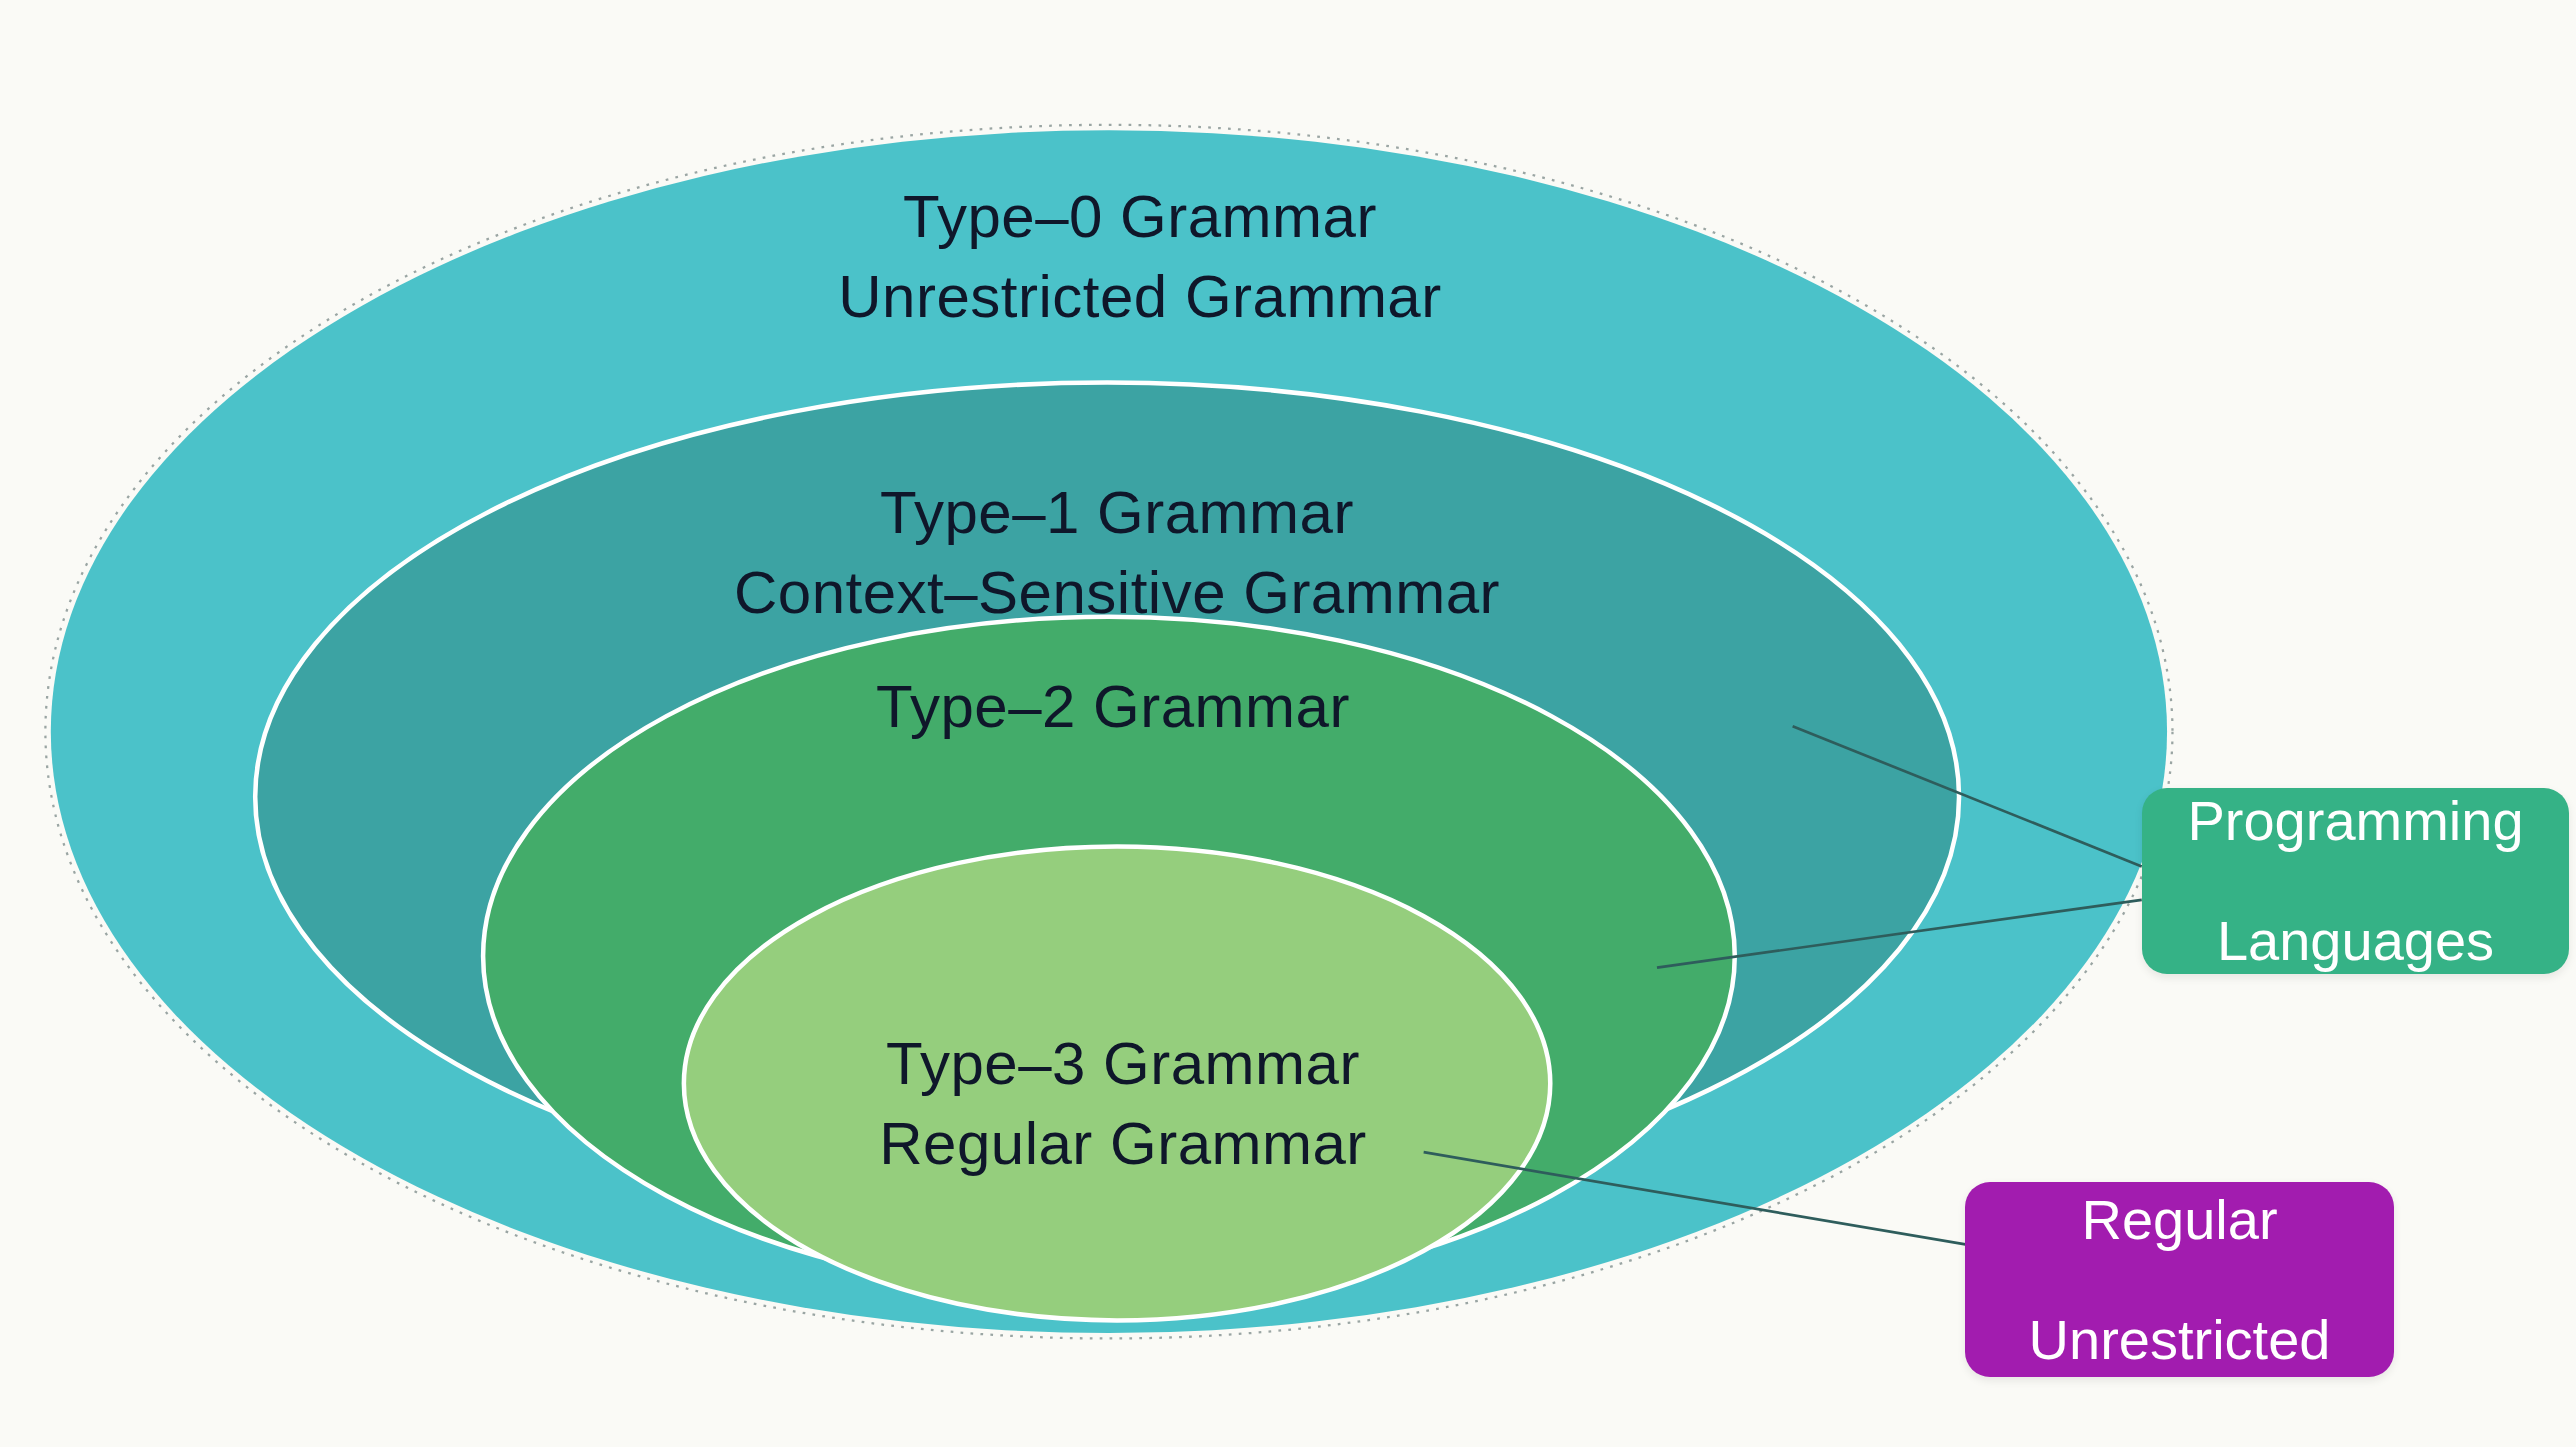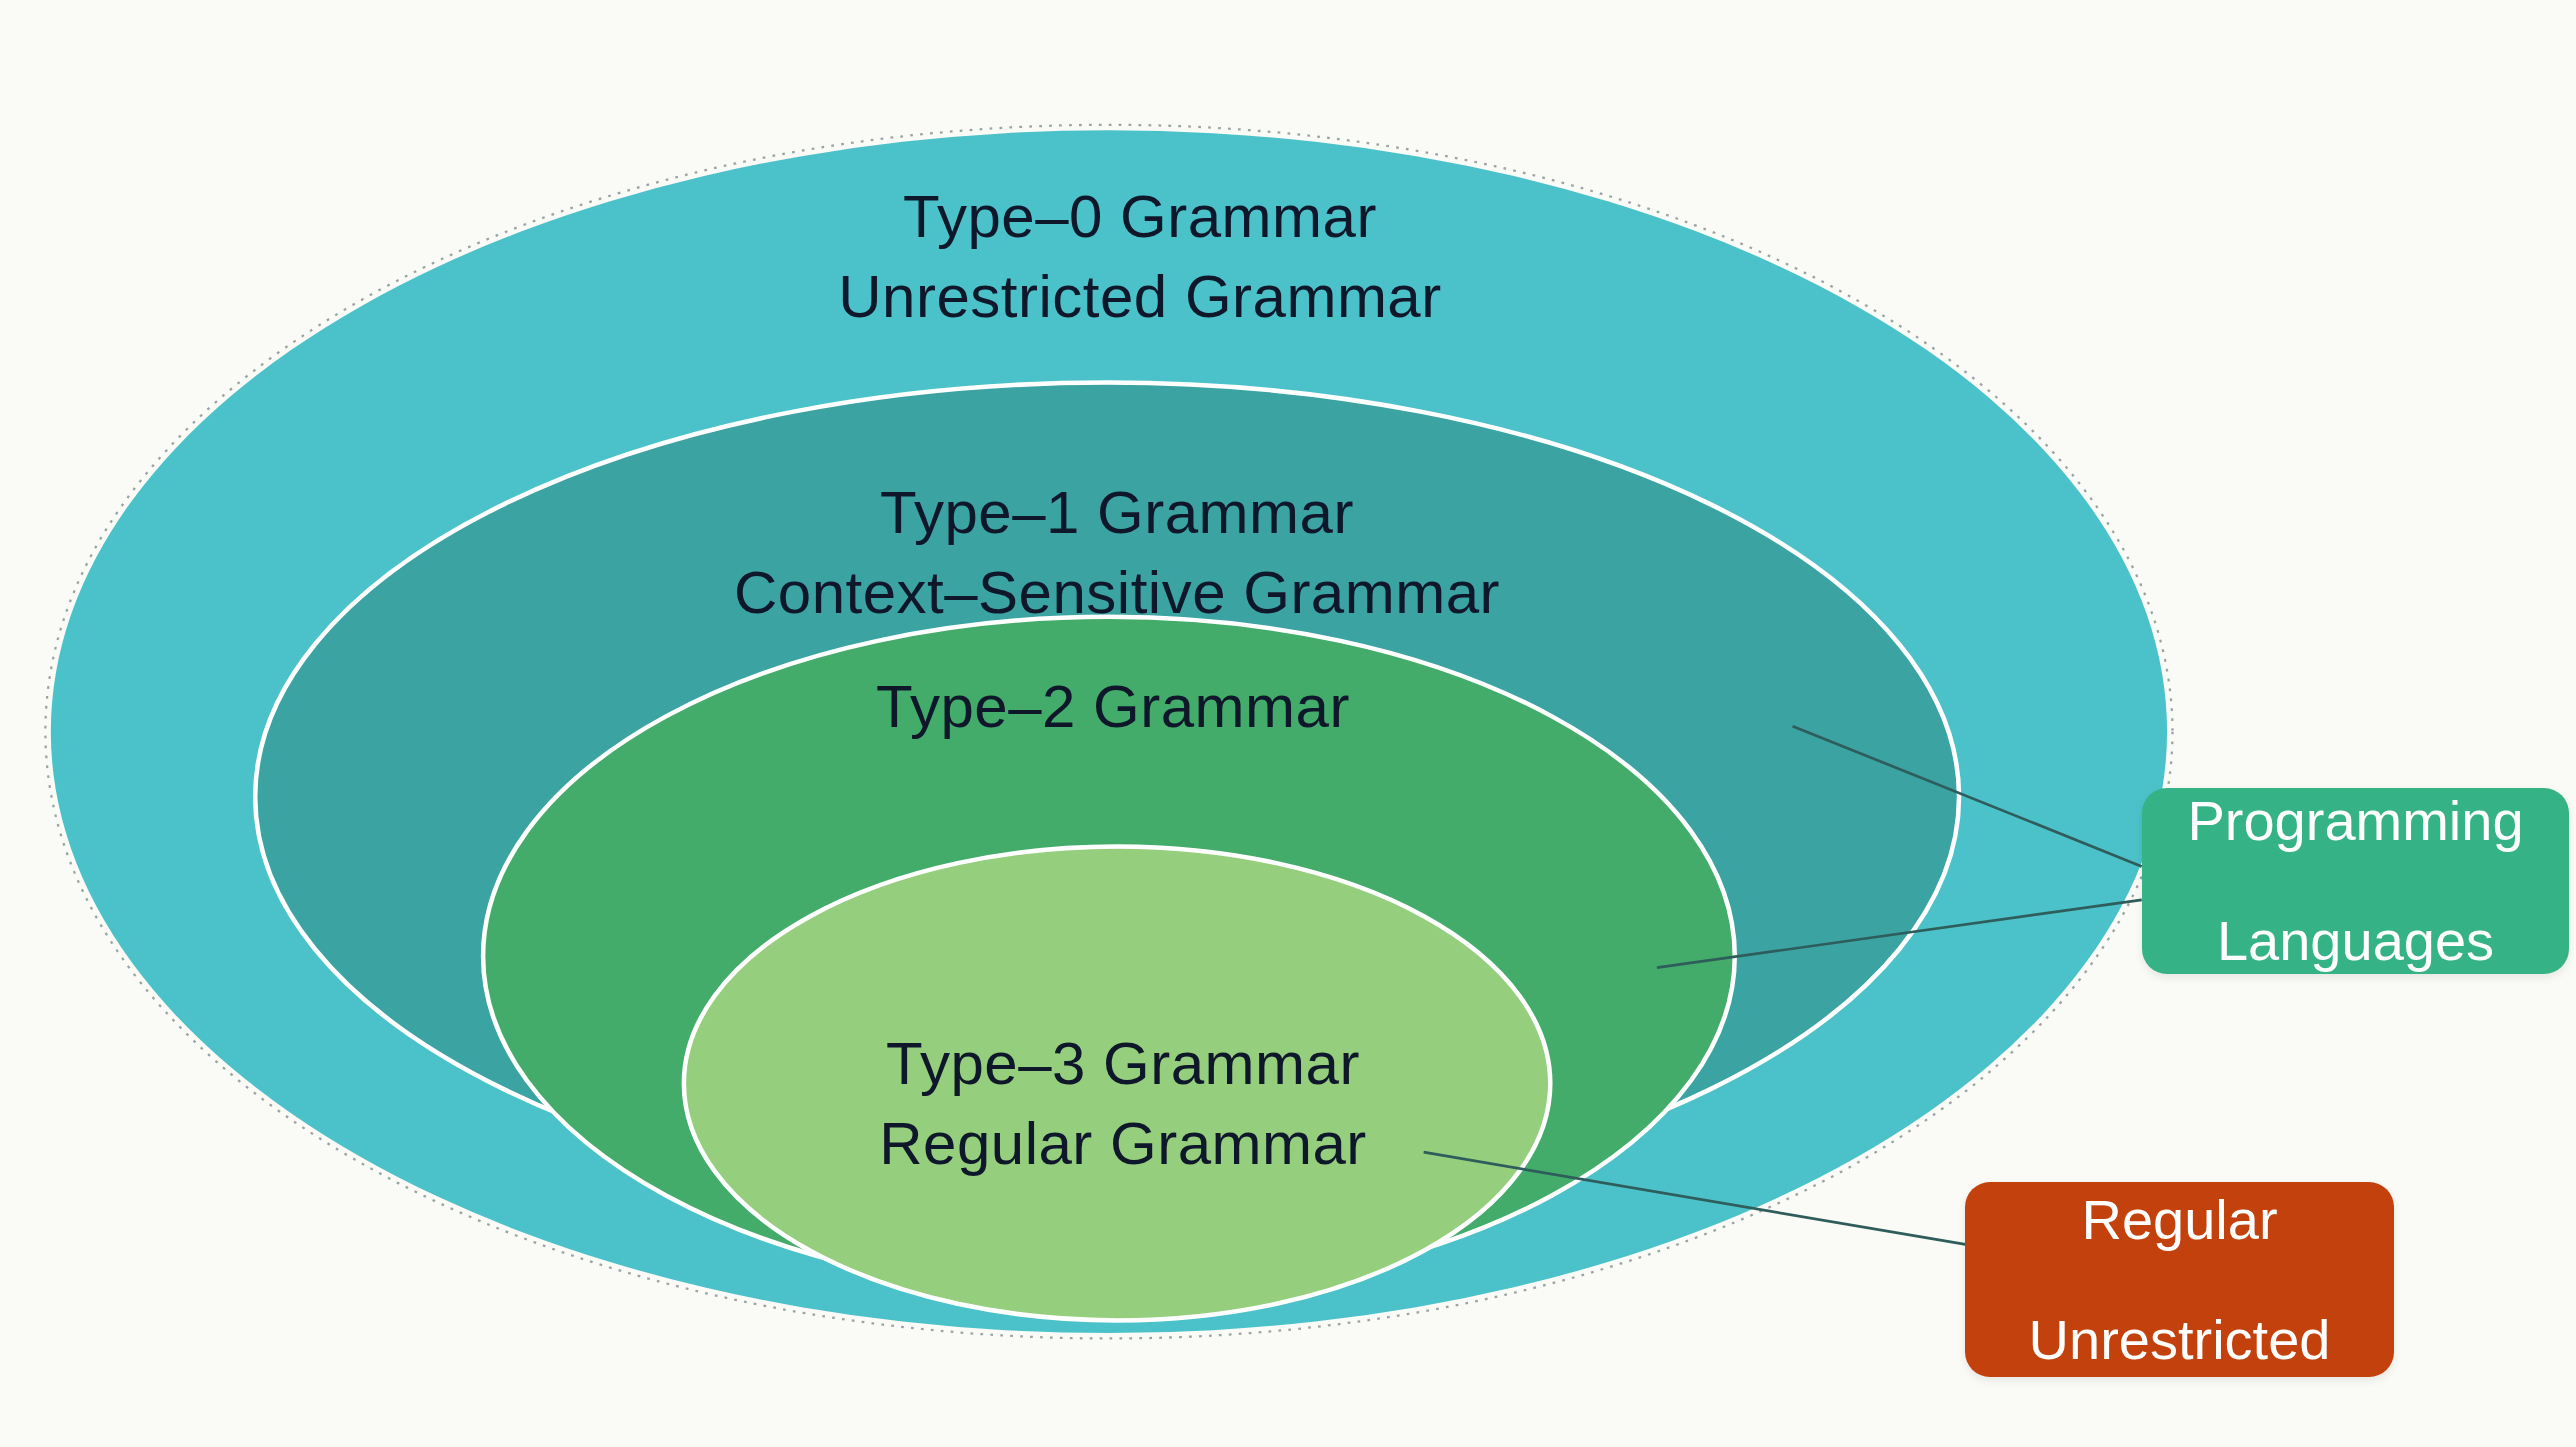--- a/index.html
+++ b/index.html
@@ -104,19 +104,19 @@
   <div class="ellipse-label label-type3">
     <div>Type–3 Grammar</div>
     <div>Regular Grammar</div>
   </div>
 
   <div class="callout callout-programming" style="background: rgb(53, 178, 134);">
     <div>Programming</div>
     <div>Languages</div>
   </div>
 
-  <div class="callout callout-regular" style="background: #c2410c;">
+  <div class="callout callout-regular" style="background: #a21caf;">
     <div>Regular</div>
     <div>Unrestricted</div>
   </div>
 
 </div>
 
 
 </body></html>

